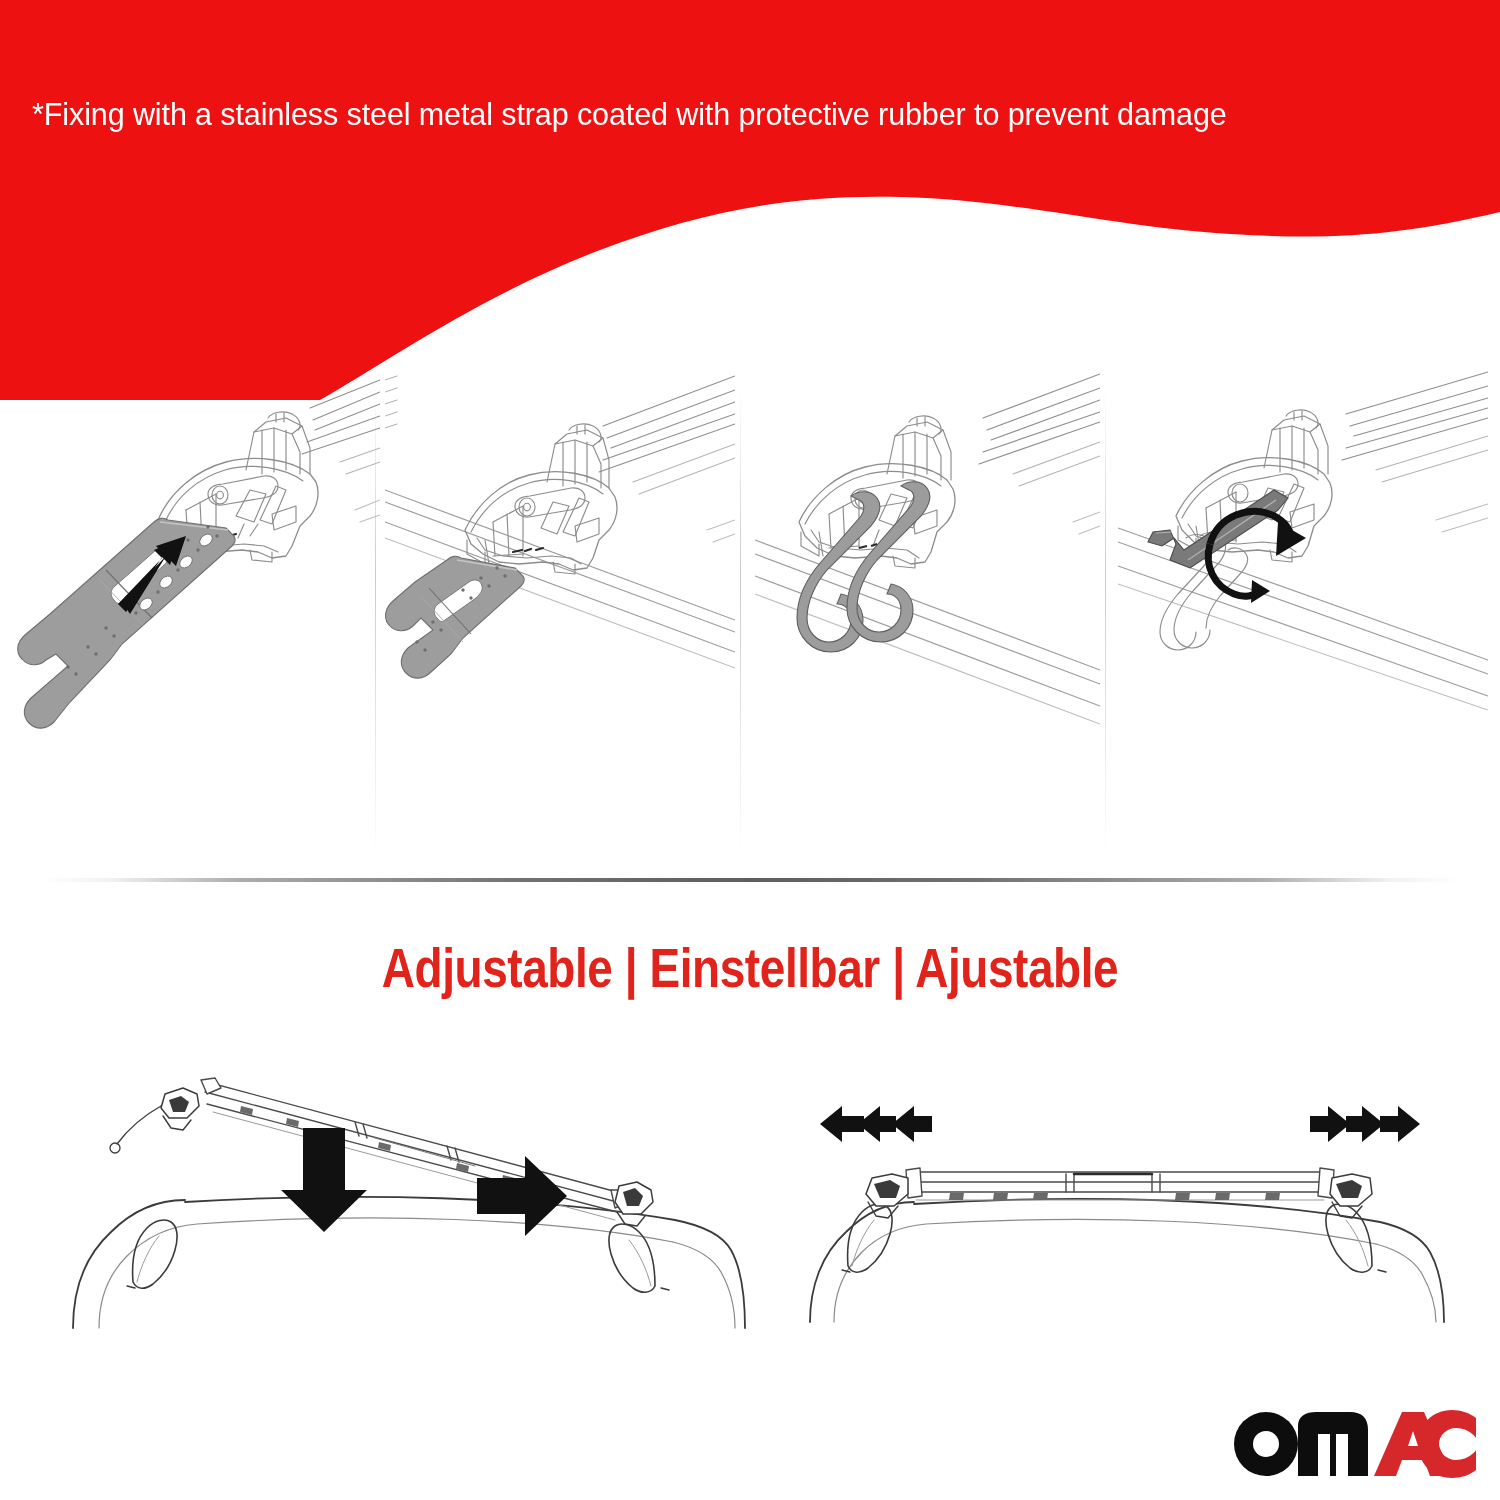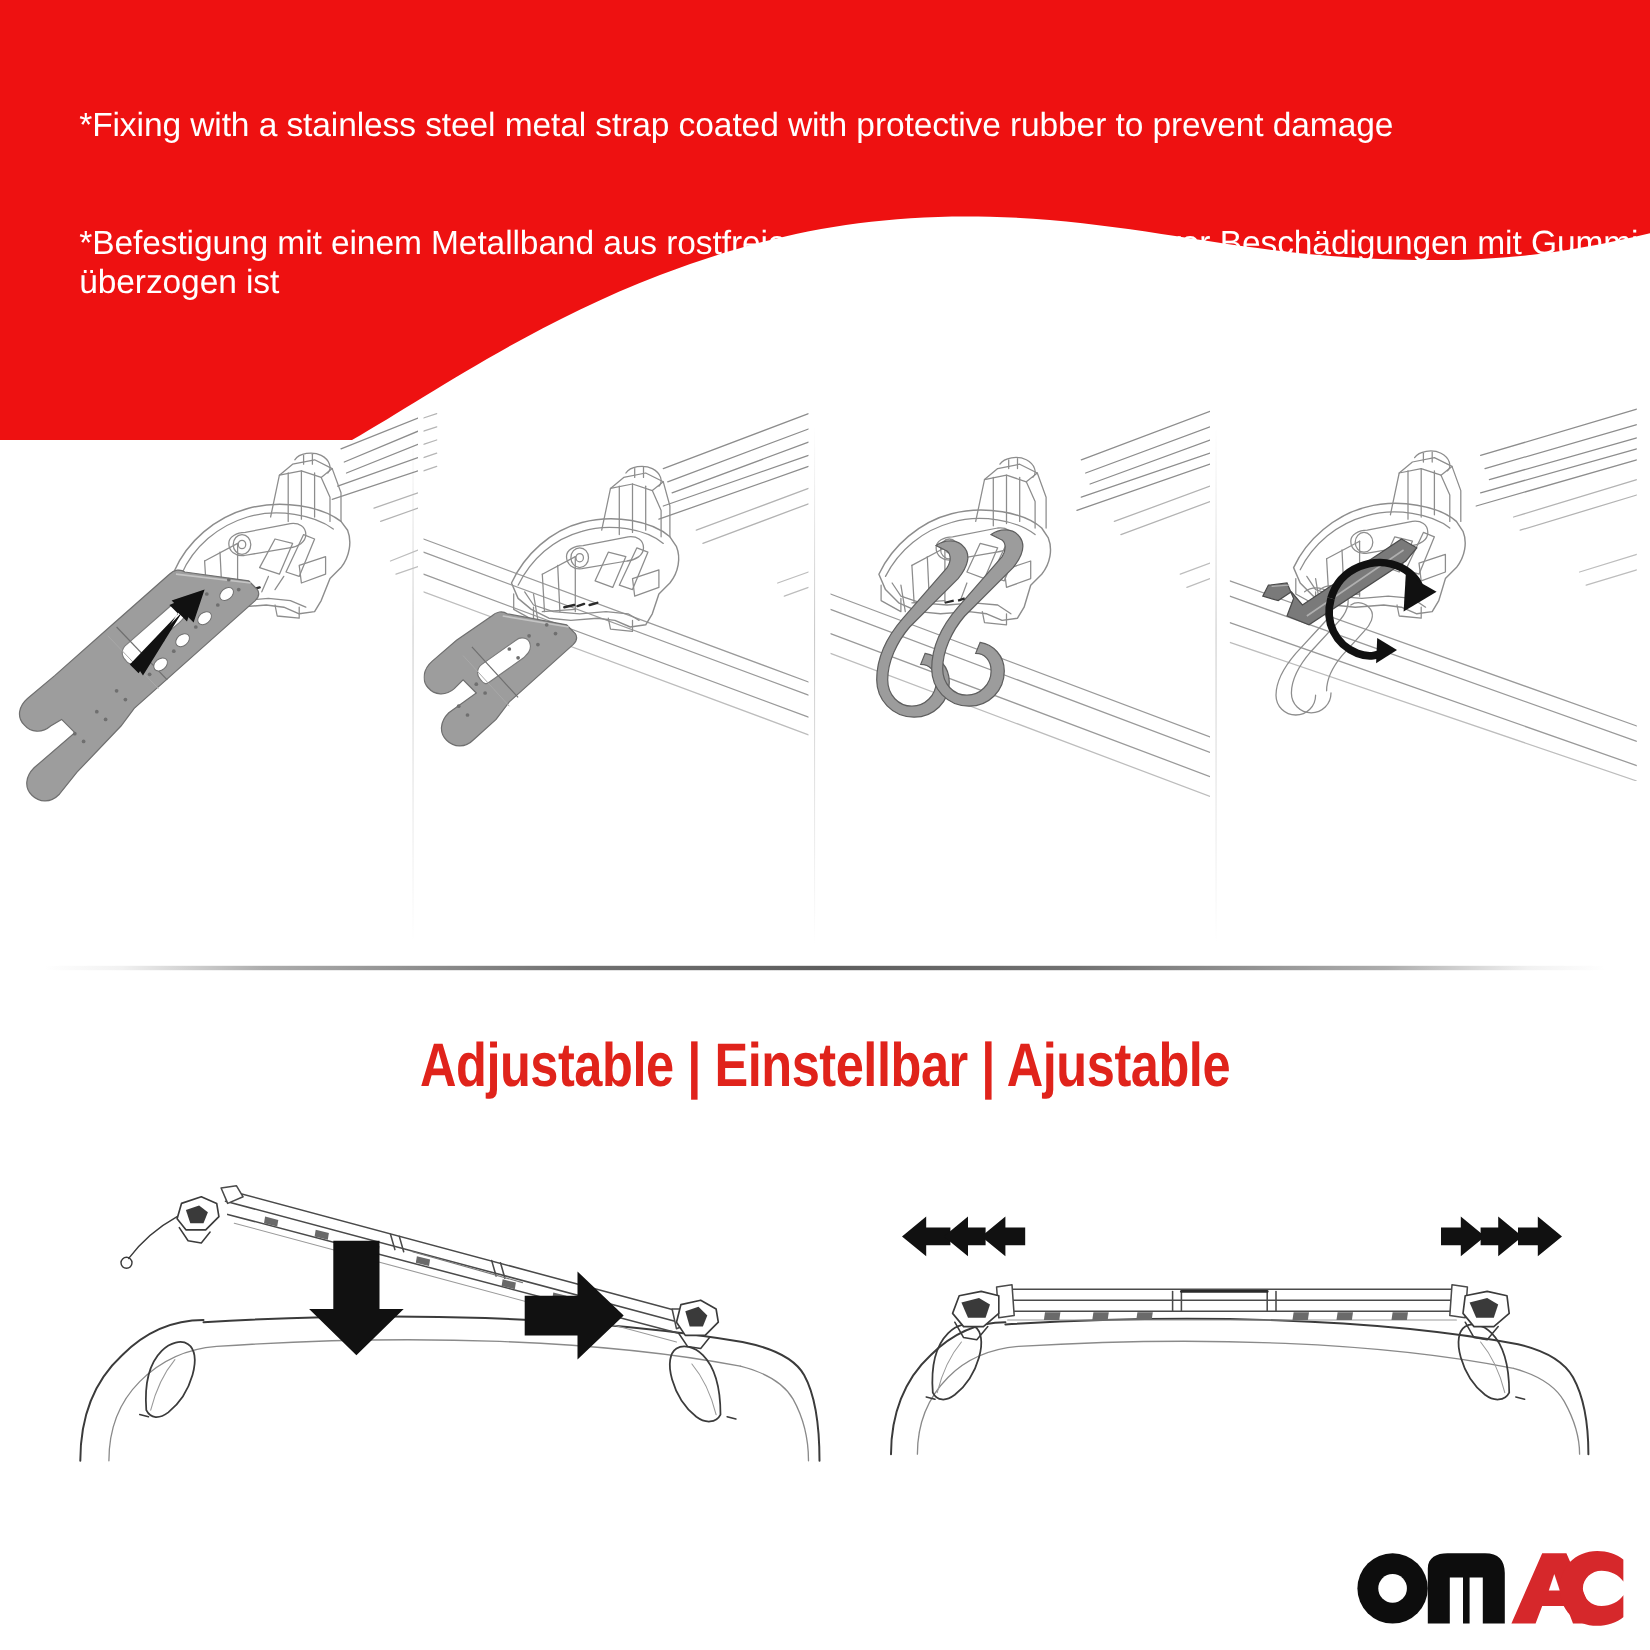--- a/index.html
+++ b/index.html
@@ -31,21 +31,20 @@
     left: 32px;
     top: 26px;
     width: 1420px;
     z-index: 3;
     color: #ffffff;
     font-size: 30.5px;
     line-height: 35.5px;
     letter-spacing: -0.1px;
     font-weight: 400;
     white-space: pre-wrap;
-    margin-left: 40px;
   }
   .bline { display: block; }
 
   
   #steps {
     position: absolute;
     left: 0;
     top: 370px;
     width: 1500px;
     height: 500px;
@@ -124,21 +123,20 @@
     <path id="banner-path" d="M0,0 L1500,0 L1500,212
              C1400,236 1330,240 1230,234
              C1110,227 1020,200 900,197
              C780,194 690,216 600,250
              C480,296 390,360 320,400
              L0,400 Z" fill="#EE1111"></path>
   </svg>
 
   <div id="banner-text" style="color: rgb(255, 255, 255);">
     <span class="bline">*Fixing with a stainless steel metal strap coated with protective rubber to prevent damage</span>
-    <span class="bline">*Befestigung mit einem Metallband aus rostfreiem Stahl, das zum Schutz vor Beschädigungen mit Gummi überzogen ist</span>
   </div>
 
   <div id="steps">
 
     <div class="vdiv" style="left:375px;"></div>
     <div class="vdiv" style="left:740px;"></div>
     <div class="vdiv" style="left:1105px;"></div>
 
     <svg style="position:absolute;left:10px;top:0;width:370px;height:470px;" viewBox="0 0 370 470">
       <g fill="none" stroke="#8d8d8d" stroke-width="1.15" stroke-linejoin="round" stroke-linecap="round">

